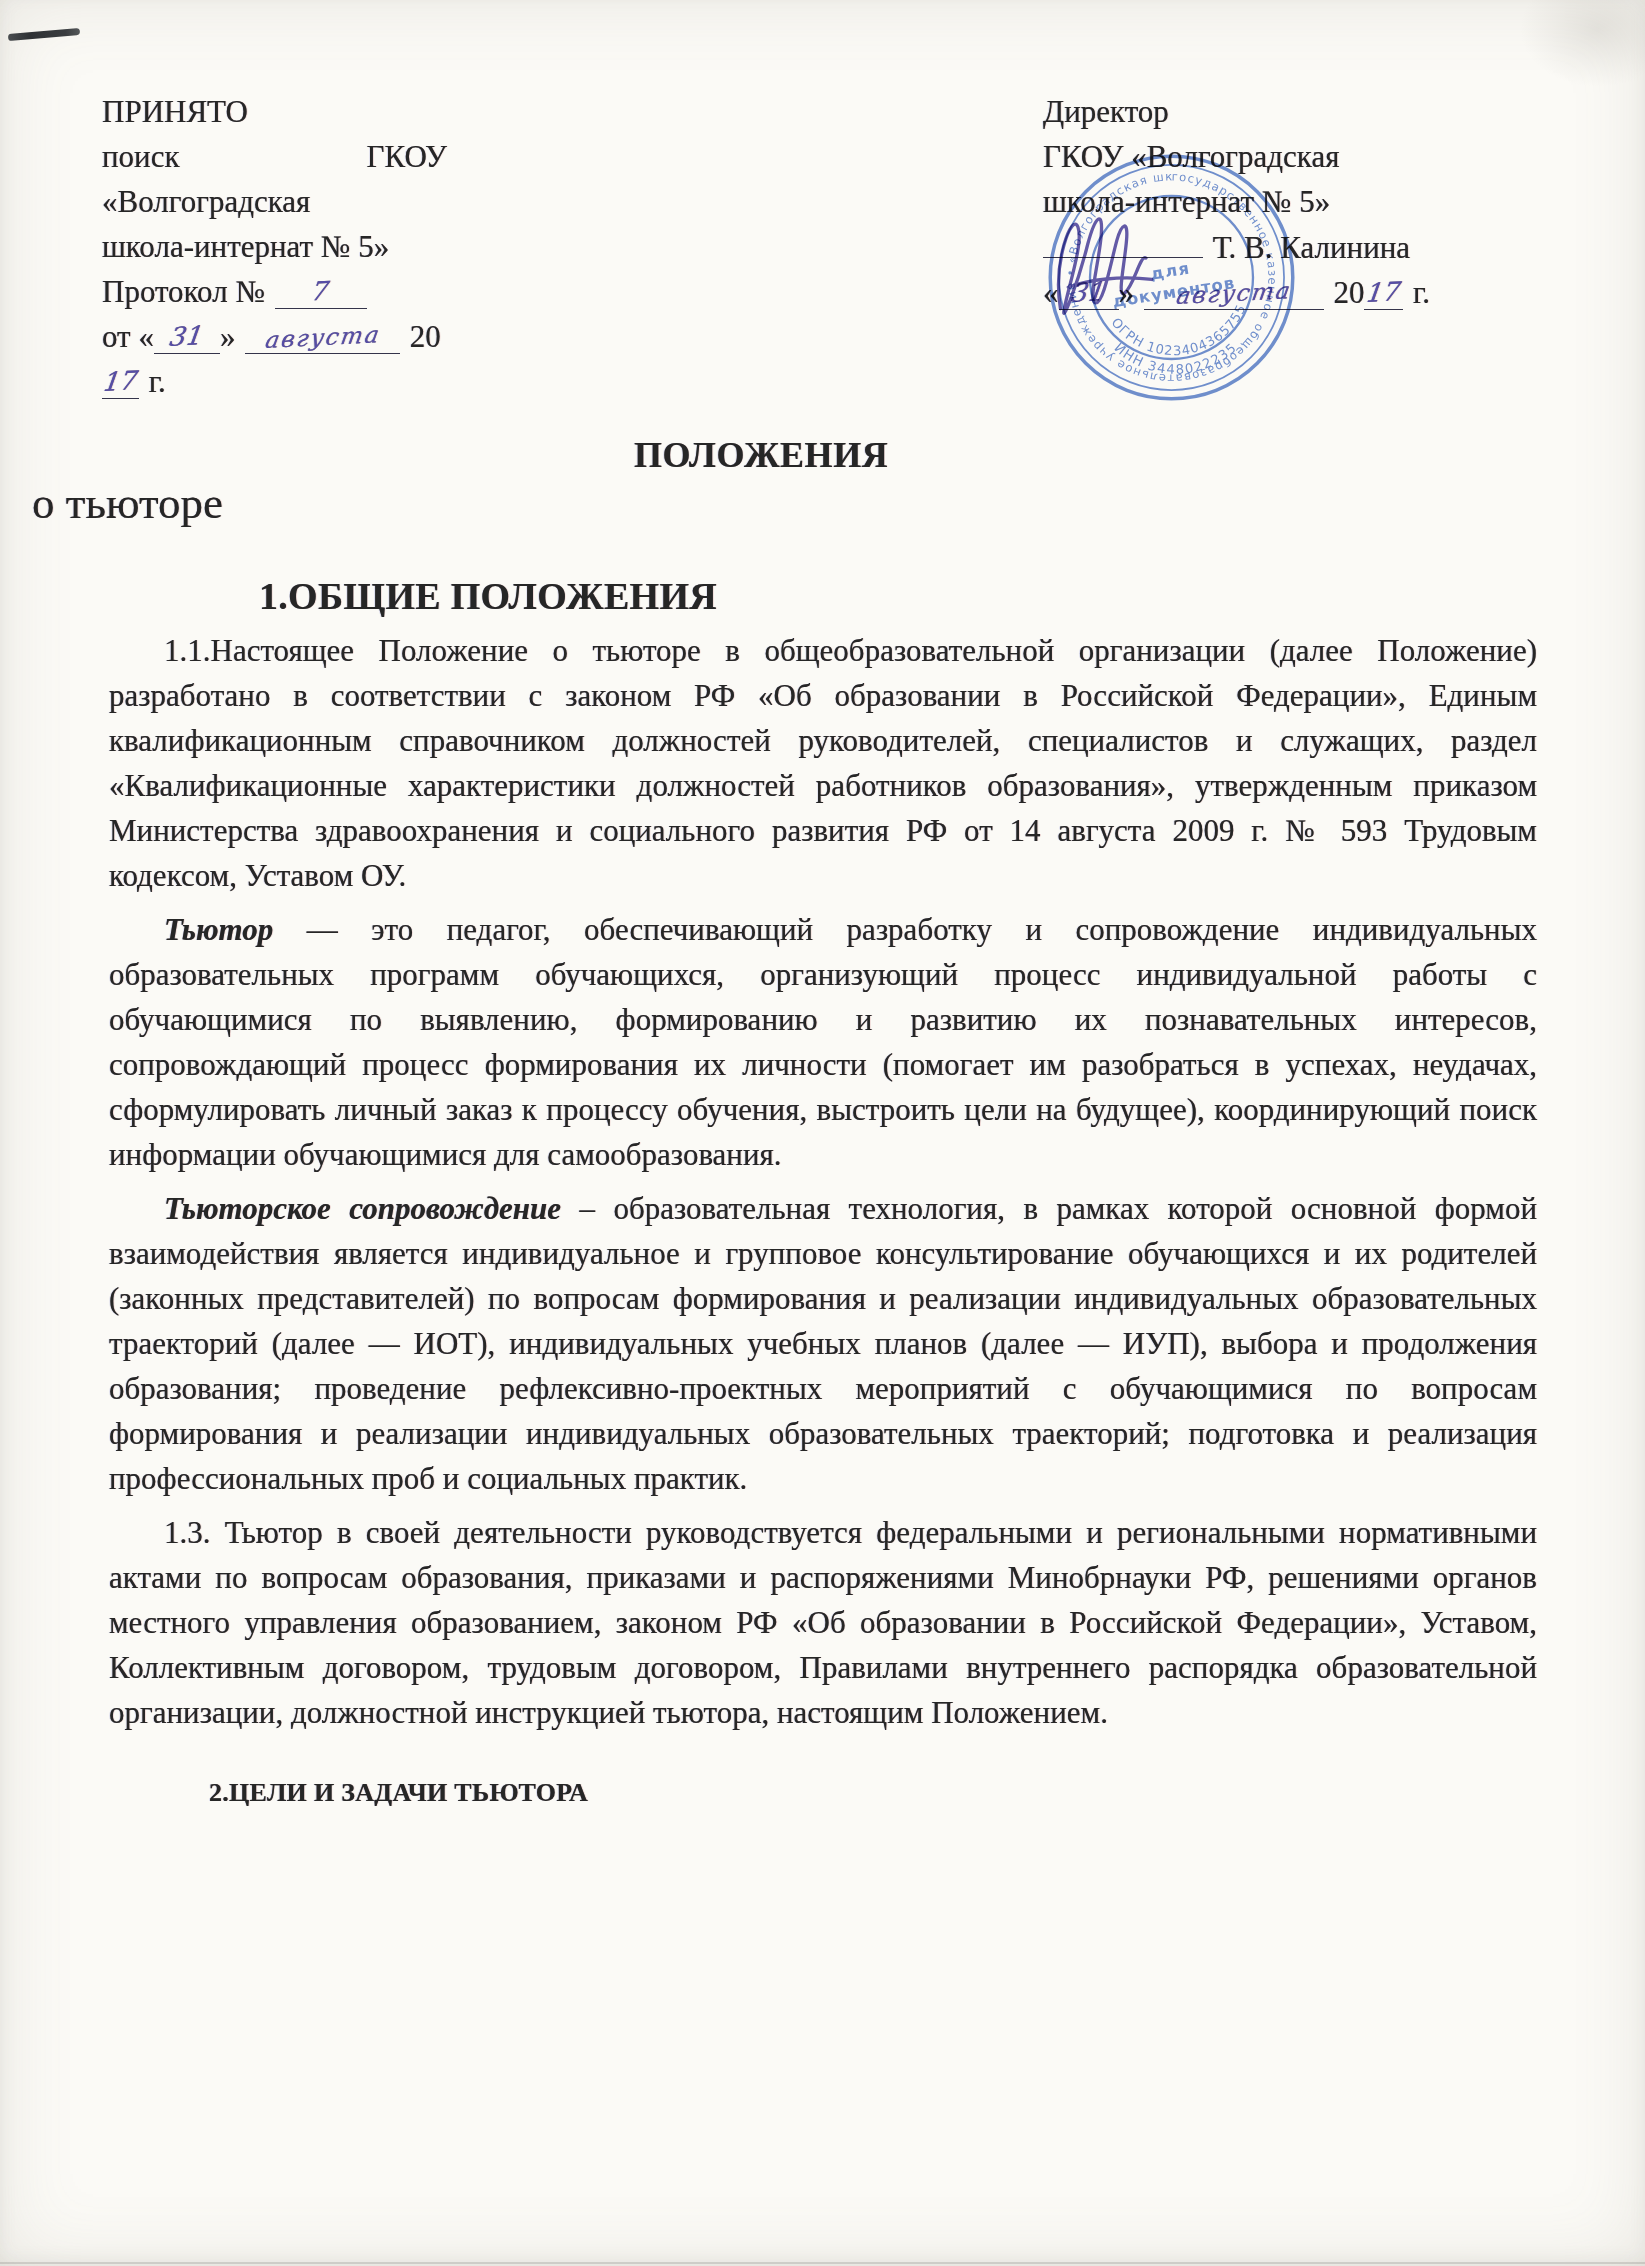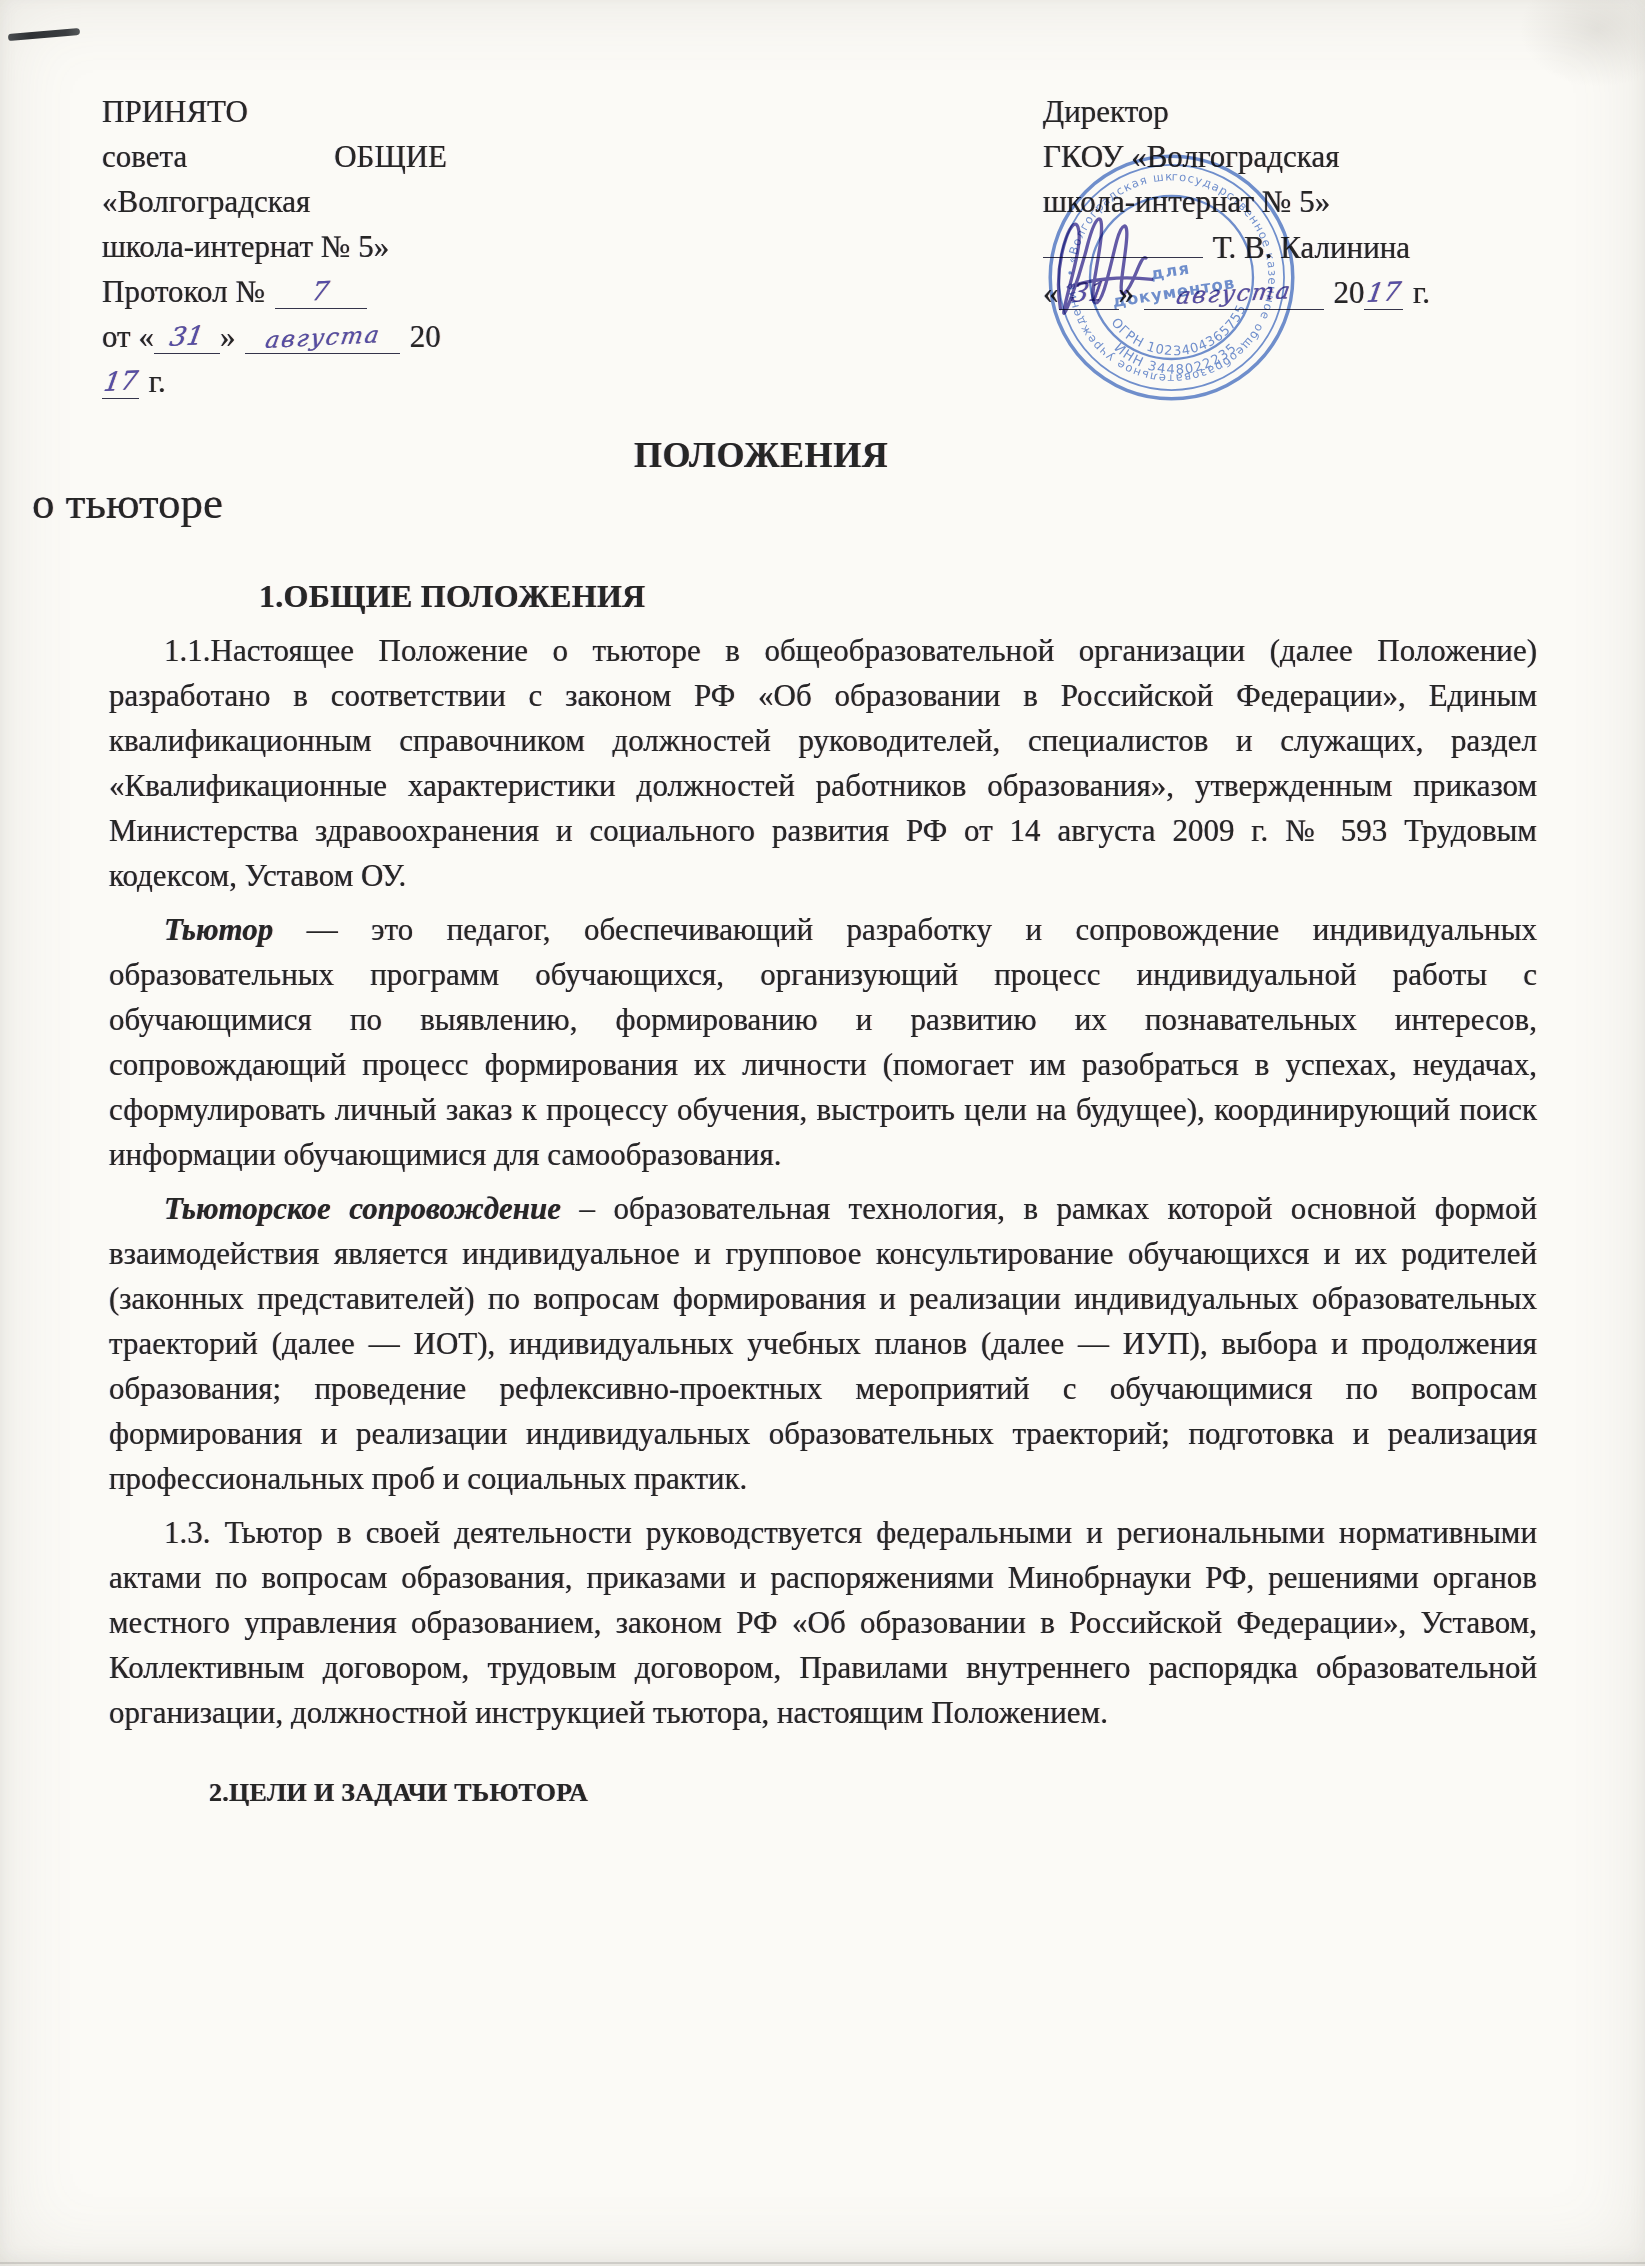--- a/index.html
+++ b/index.html
@@ -62,21 +62,21 @@
   }
   .title1{
     text-align:center;font-weight:bold;font-size:36px;line-height:45px;
     transform:translateX(-62px);letter-spacing:0.5px;
   }
   .title2{
     text-align:left;font-weight:normal;font-size:45px;line-height:43px;
     transform:translateX(-68px);margin-top:3.9px;
   }
   .h-sec1{
-    font-weight:bold;font-size:32px;margin-top:49px;padding-left:159px;line-height:45px;
+    font-weight:bold;font-size:38px;margin-top:49px;padding-left:159px;line-height:45px;
     letter-spacing:0.3px;
   }
   .h-sec2{
     font-weight:bold;font-size:26px;margin-top:35px;padding-left:109px;line-height:45px;
     letter-spacing:0.3px;
   }
   .para{
     text-align:justify;text-indent:55px;margin:9px;
   }
   .lead{font-weight:bold;font-style:italic;}
@@ -94,21 +94,21 @@
 
 <div class="page">
 
   <div class="pen-mark"></div>
   <div class="corner-smudge"></div>
 
   <div class="header-row scan-text">
 
     <div class="accept">
       <div>ПРИНЯТО</div>
-      <div class="line-j">совета ОБЩИЕ «Волгоградская</div>
+      <div class="line-j">поиск ГКОУ «Волгоградская</div>
       <div>школа-интернат № 5»</div>
       <div>
         <span>Протокол №</span><span class="sp"></span><span class="blank w95"><span class="hw">7</span></span>
       </div>
       <div>
         <span>от «</span><span class="blank w68"><span class="hw">31</span></span><span>»</span><span class="sp"></span><span class="blank w160"><span class="hw small">августа</span></span><span class="sp"></span><span>20</span><span class="blank w38"><span class="hw">17</span></span><span class="sp"></span><span>г.</span>
       </div>
     </div>
 
     <div class="approve">

